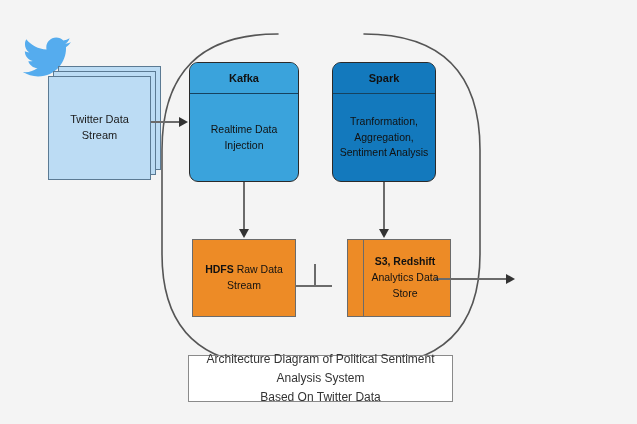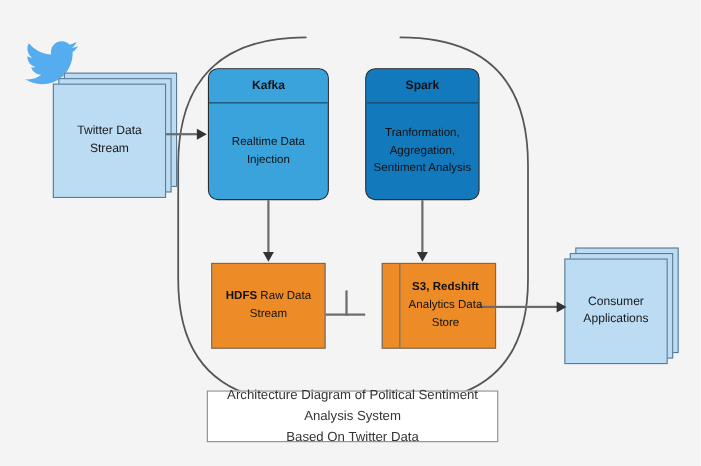--- a/index.html
+++ b/index.html
@@ -217,27 +217,20 @@
 
   <div class="store" style="left:331px; top:239px; width:104px; height:78px;margin-left:16px;">
     <div class="divider"></div>
     <div class="inner" style="padding-left:12px;">
       <b>S3, Redshift</b><br>
       <span style="white-space:pre-line;">Analytics Data
 Store</span>
     </div>
   </div>
 
-  <div class="stack" style="left:513px; top:225px; width:104px; height:106px;">
-    <div class="sheet s1" style="width:94px; height:96px;"></div>
-    <div class="sheet s2" style="width:94px; height:96px;"></div>
-    <div class="sheet s3" style="width:94px; height:96px;"></div>
-    <div class="label" style="width:94px; height:96px;">Consumer
-Applications</div>
-  </div>
 
   <div class="hline" style="left:151px; top:121px; width:30px;"></div>
   <div class="arrow-r" style="left:179px; top:117px;"></div>
 
   <div class="vline" style="left:243px; top:182px; height:48px;"></div>
   <div class="arrow-d" style="left:239px; top:229px;"></div>
 
   <div class="vline" style="left:383px; top:182px; height:48px;"></div>
   <div class="arrow-d" style="left:379px; top:229px;"></div>
 

